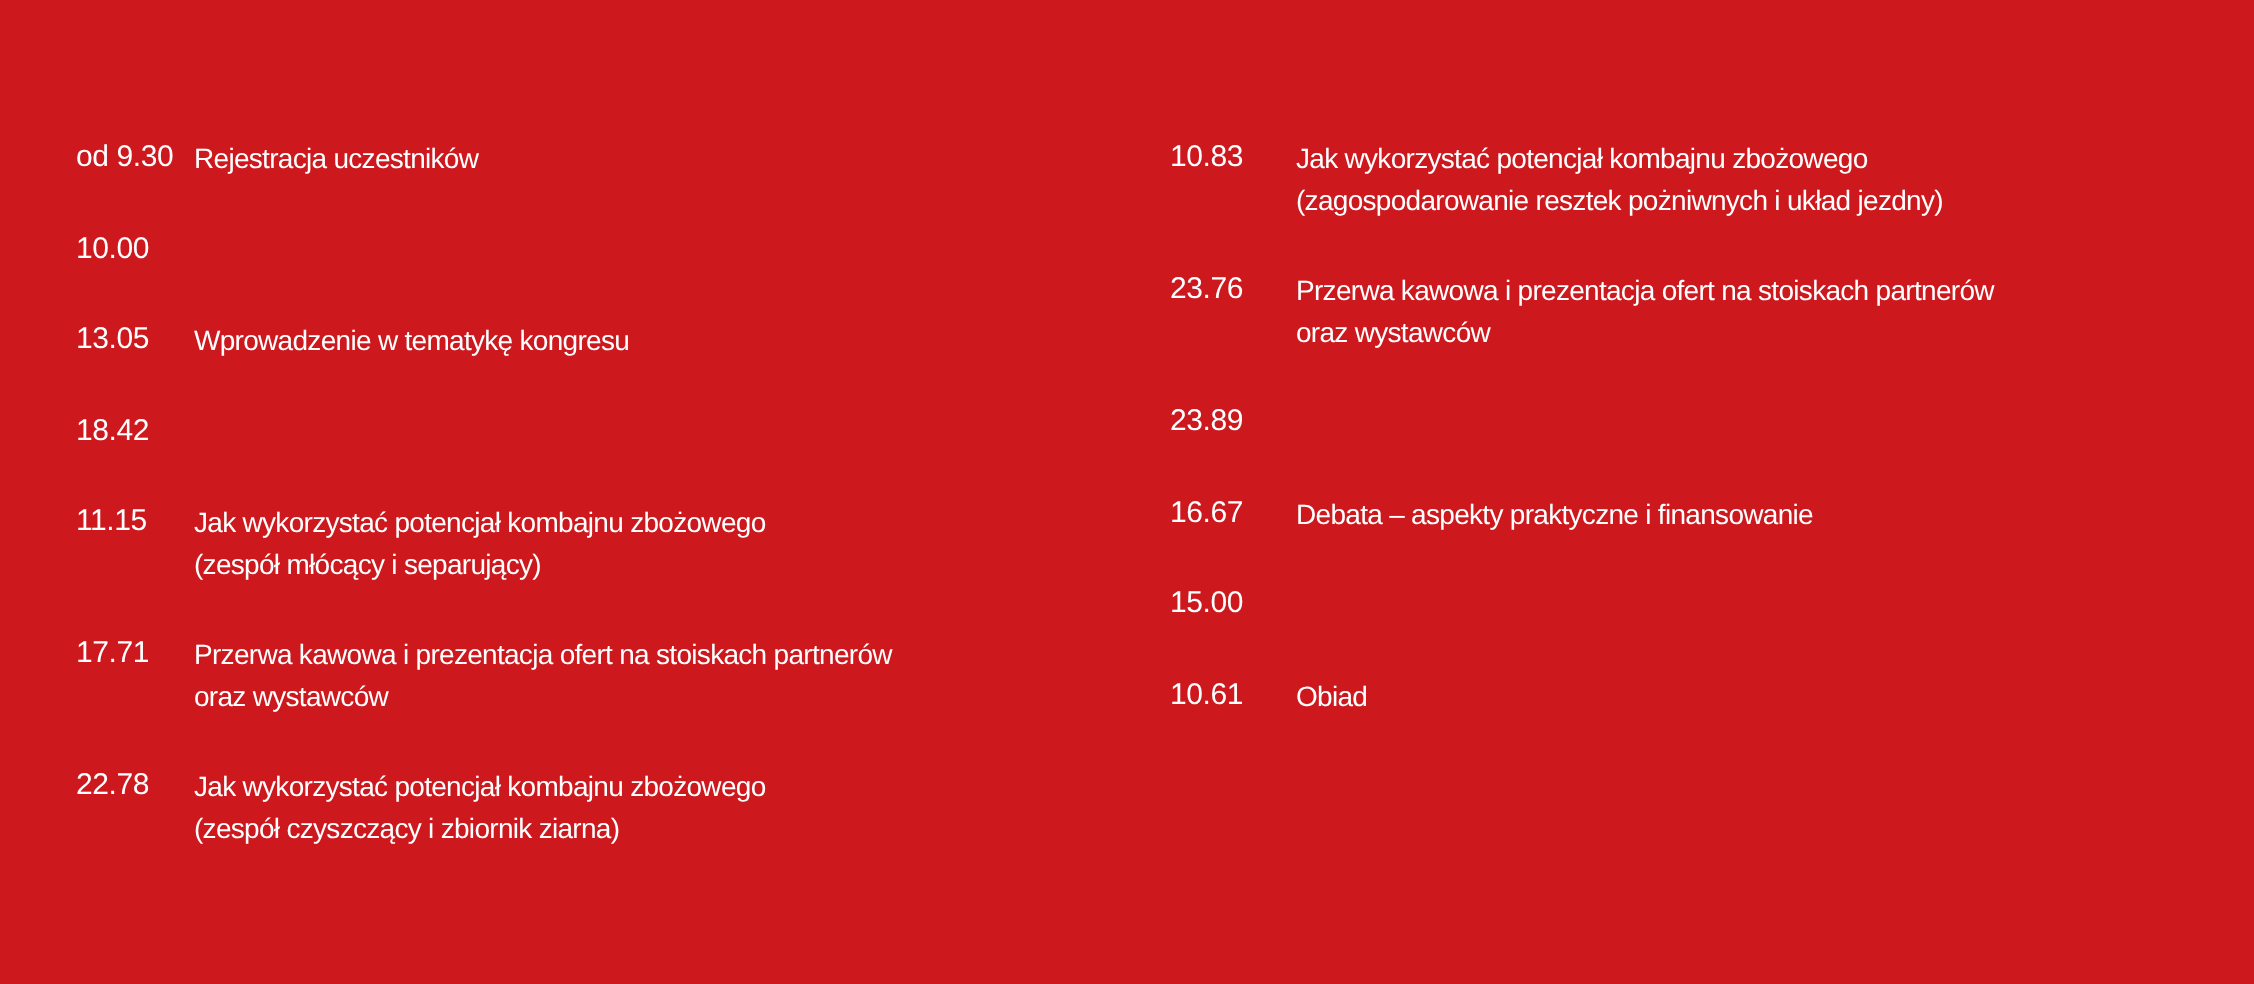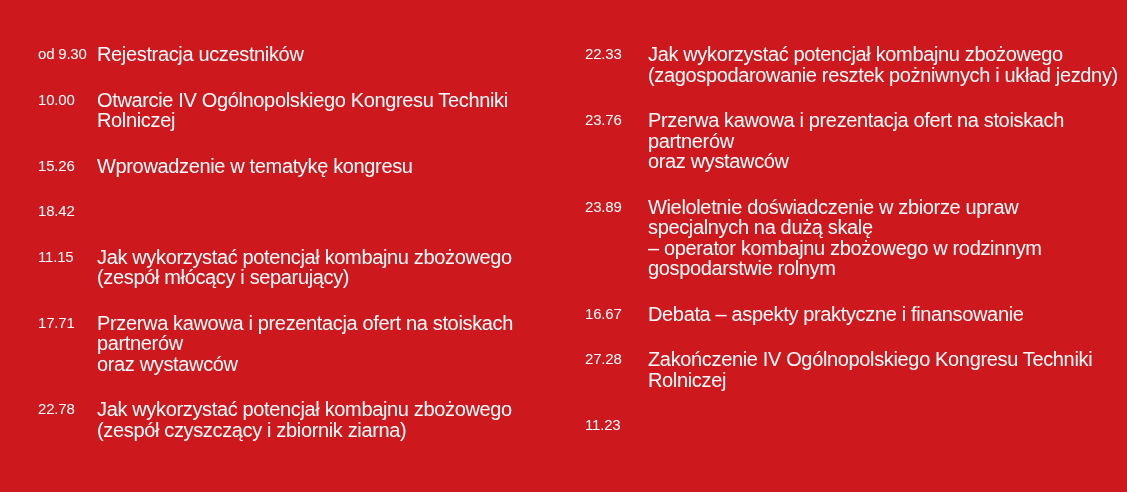--- a/index.html
+++ b/index.html
@@ -29,55 +29,55 @@
     width: 545px;
   }
   .column.right {
     left: 585px;
     width: 535px;
   }
   .row {
     display: flex;
     align-items: flex-start;
     margin-bottom: 25px;
+    margin-top: 25px;
   }
   .time {
     flex: 0 0 auto;
     width: 59px;
     font-size: 15px;
     line-height: 20.5px;
     letter-spacing: -0.2px;
     white-space: nowrap;
   }
   .column.right .time {
     width: 63px;
   }
   .desc {
     flex: 1 1 auto;
-    font-size: 20px;
+    font-size: 14px;
     line-height: 20.5px;
     letter-spacing: -0.35px;
     white-space: pre-line;
   }
 </style>
 </head>
 <body style="background: rgb(205, 24, 30); color: rgb(255, 255, 255);">
 
 <div class="agenda">
   <div class="column left">
       <div class="row">
         <div class="time">od 9.30</div>
         <div class="desc">Rejestracja uczestników</div>
       </div>
       <div class="row">
         <div class="time">10.00</div>
-        <div class="desc">Otwarcie IV Ogólnopolskiego Kongresu Techniki Rolniczej</div>
       </div>
       <div class="row">
-        <div class="time">15.26</div>
+        <div class="time">13.05</div>
         <div class="desc">Wprowadzenie w tematykę kongresu</div>
       </div>
       <div class="row">
         <div class="time">18.42</div>
       </div>
       <div class="row">
         <div class="time">11.15</div>
         <div class="desc">Jak wykorzystać potencjał kombajnu zbożowego
 (zespół młócący i separujący)</div>
       </div>
@@ -87,39 +87,37 @@
 oraz wystawców</div>
       </div>
       <div class="row">
         <div class="time">22.78</div>
         <div class="desc">Jak wykorzystać potencjał kombajnu zbożowego
 (zespół czyszczący i zbiornik ziarna)</div>
       </div>
     </div>
   <div class="column right">
       <div class="row">
-        <div class="time">22.33</div>
+        <div class="time">10.83</div>
         <div class="desc">Jak wykorzystać potencjał kombajnu zbożowego
 (zagospodarowanie resztek pożniwnych i układ jezdny)</div>
       </div>
       <div class="row">
         <div class="time">23.76</div>
         <div class="desc">Przerwa kawowa i prezentacja ofert na stoiskach partnerów
 oraz wystawców</div>
       </div>
       <div class="row">
         <div class="time">23.89</div>
-        <div class="desc">Wieloletnie doświadczenie w zbiorze upraw specjalnych na dużą skalę
-– operator kombajnu zbożowego w rodzinnym gospodarstwie rolnym</div>
       </div>
       <div class="row">
         <div class="time">16.67</div>
         <div class="desc">Debata – aspekty praktyczne i finansowanie</div>
       </div>
       <div class="row">
-        <div class="time">27.28</div>
-        <div class="desc">Zakończenie IV Ogólnopolskiego Kongresu Techniki Rolniczej</div>
+        <div class="time">15.00</div>
       </div>
       <div class="row">
-        <div class="time">11.23</div>
+        <div class="time">10.61</div>
+        <div class="desc">Obiad</div>
       </div>
     </div>
 </div>
 
 </body></html>

